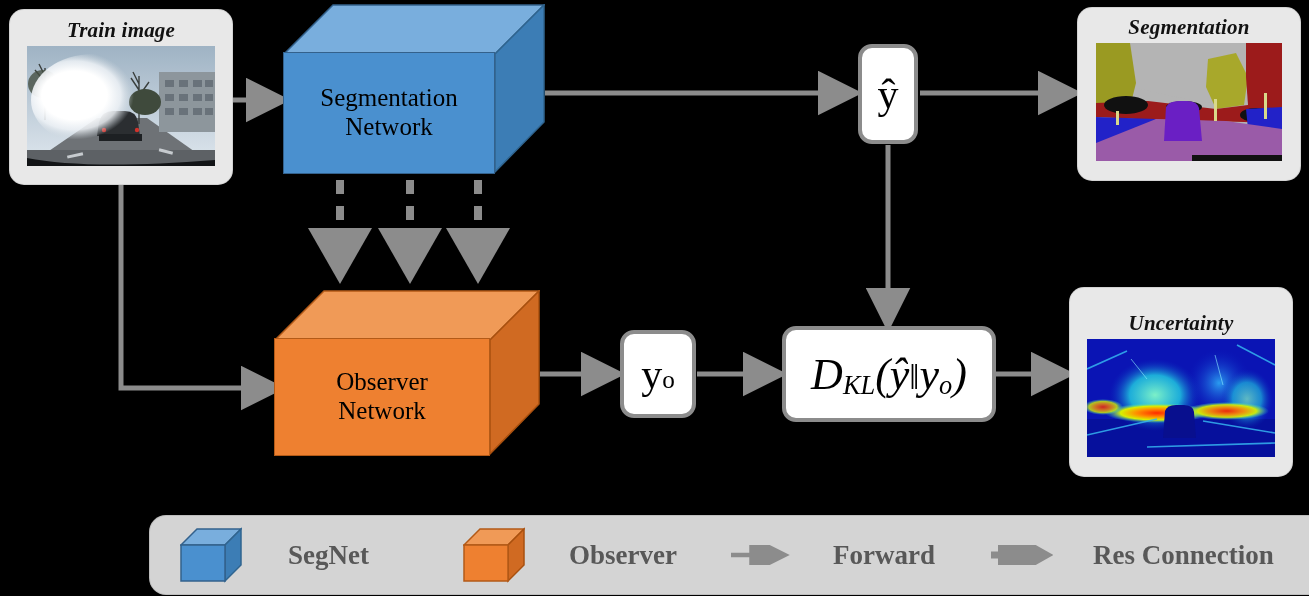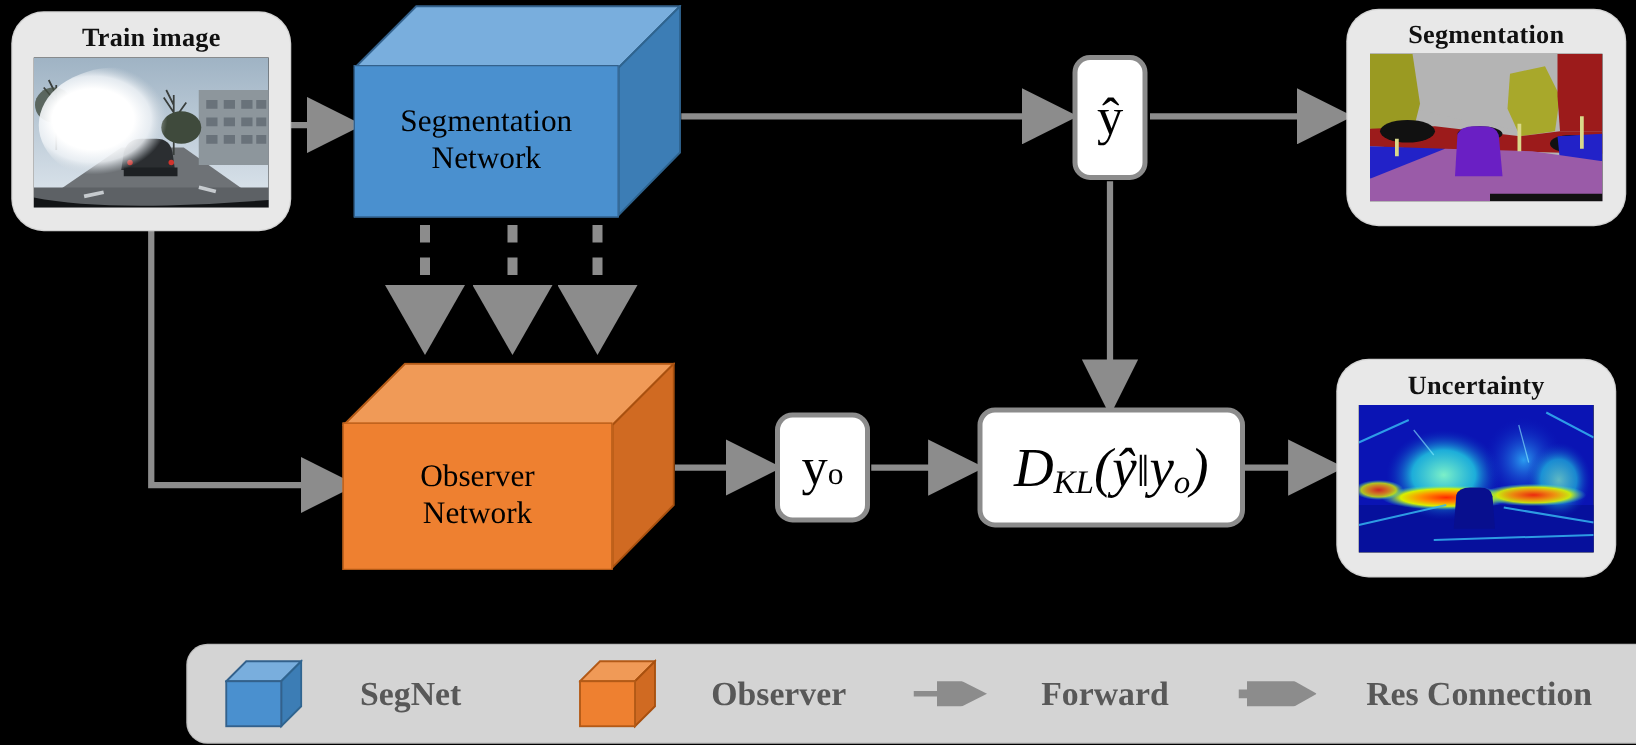--- a/index.html
+++ b/index.html
@@ -12,26 +12,27 @@
     position: relative;
     width: 1309px; height: 596px;
     background: #000000;
     font-family: "Liberation Serif", serif;
   }
 
   
   .card {
     position: absolute;
     background: #e8e8e8;
-    border-radius: 25px;
+    border-radius: 14px;
     box-shadow: 0 0 0 1px #d2d2d2;
     display: flex;
     flex-direction: column;
     align-items: center;
     justify-content: flex-start;
+    font-style: italic;
   }
   .card-title {
     font-family: "Liberation Serif", serif;
     font-weight: bold;
     color: #111;
     letter-spacing: .2px;
     line-height: 1;
   }
   .card-img {
     position: relative;
@@ -273,21 +274,21 @@
 
         <rect x="118" y="56" width="3" height="22" fill="#d9d98a"></rect>
         <rect x="168" y="50" width="3" height="26" fill="#d9d98a"></rect>
         <rect x="20" y="68" width="3" height="14" fill="#d9d98a"></rect>
 
         <rect x="96" y="112" width="90" height="6" fill="#111"></rect>
       </svg>
     </div>
   </div>
 
-  <div class="card" style="left:1070px; top:288px; width:222px; height:168px; padding-top:5px;">
+  <div class="card" style="left:1070px; top:288px; width:222px; height:168px; padding-top:20px;">
     <div class="card-title" style="font-size:21px; margin-top:5px;">Uncertainty</div>
     <div class="card-img" style="width:188px; height:118px; margin-top:5px;">
         <svg width="188" height="118" viewBox="0 0 188 118">
         <defs>
           <radialGradient id="hot1" cx="50%" cy="50%" r="50%">
             <stop offset="0%" stop-color="#ff2a00"></stop>
             <stop offset="40%" stop-color="#ff9000"></stop>
             <stop offset="70%" stop-color="#d8f000"></stop>
             <stop offset="100%" stop-color="#2ad8d8" stop-opacity="0"></stop>
           </radialGradient>

